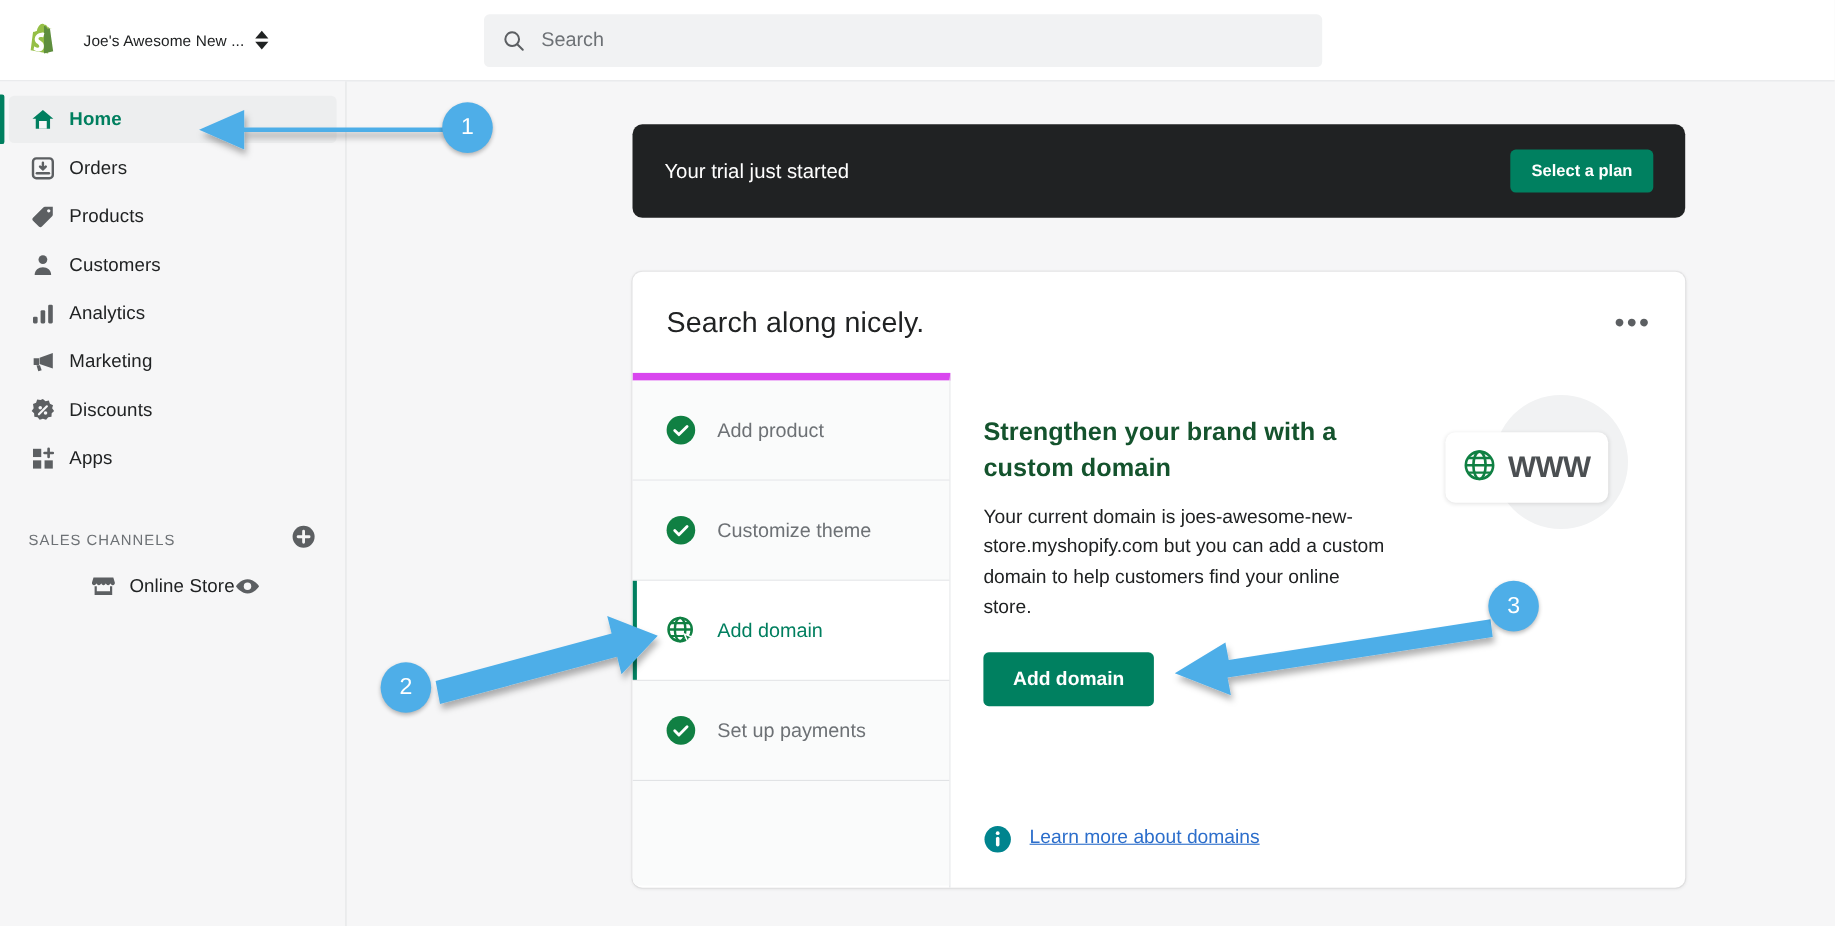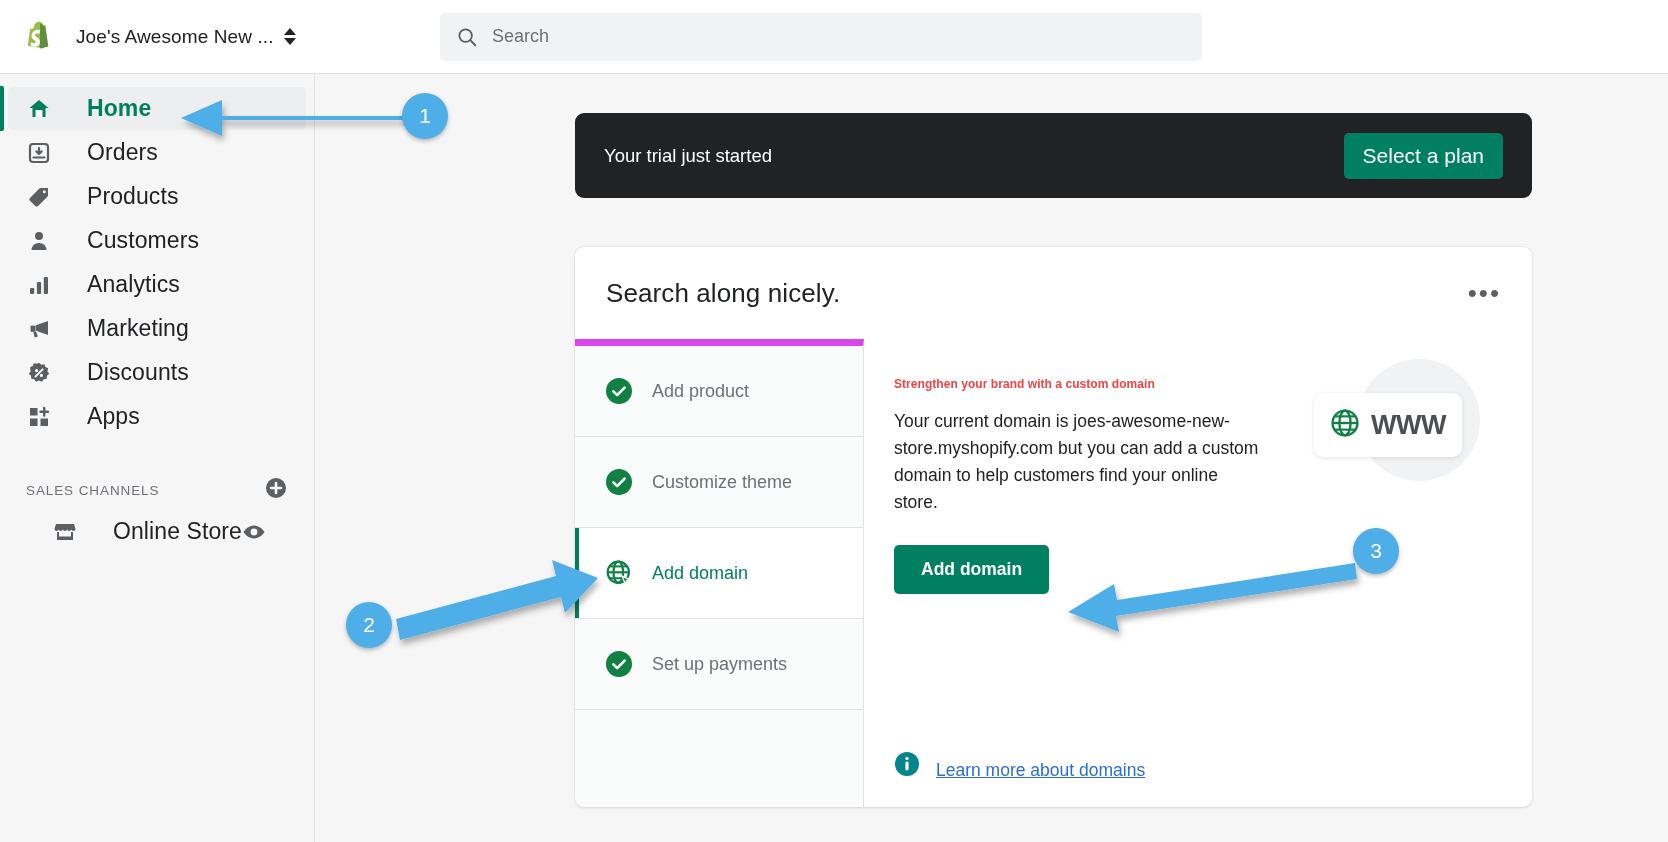--- a/index.html
+++ b/index.html
@@ -12,21 +12,21 @@
 
   
   .topbar {
     position: absolute; top: 0; left: 0; width: 1668px; height: 74px;
     background: #ffffff; border-bottom: 1px solid #e1e3e5;
     display: flex; align-items: center;
   }
   .brand { display: flex; align-items: center; width: 315px; padding-left: 22px; }
   .shopify-logo { width: 34px; height: 36px; flex: none; }
   .store-name {
-    font-size: 19px; color: #202223; margin-left: 20px;
+    font-size: 14px; color: #202223; margin-left: 20px;
     white-space: nowrap; letter-spacing: .1px;
   }
   .store-switch { margin-left: 10px; display: flex; flex-direction: column;
     align-items: center; justify-content: center; gap: 3px; cursor: pointer; }
   .store-switch i { display: block; width: 0; height: 0; border-left: 6px solid transparent;
     border-right: 6px solid transparent; }
   .store-switch i.up { border-bottom: 7px solid #202223; }
   .store-switch i.dn { border-top: 7px solid #202223; }
 
   .searchwrap { margin-left: 125px; }
@@ -46,21 +46,21 @@
   .sidebar {
     position: absolute; top: 74px; left: 0; width: 315px; height: 768px;
     background: #f6f6f7; border-right: 1px solid #e1e3e5; padding-top: 12px;
   }
   .navitem {
     position: relative; display: flex; align-items: center; height: 43px;
     margin: 1px 8px; padding-left: 18px; border-radius: 5px; cursor: pointer;
   }
   .navitem .ico { width: 26px; height: 26px; flex: none;
     display: flex; align-items: center; justify-content: center; }
-  .navitem .lbl { font-size: 23px; color: #202223; margin-left: 35px; letter-spacing: .1px; }
+  .navitem .lbl { font-size: 17px; color: #202223; margin-left: 11px; letter-spacing: .1px; }
   .navitem.active { background: #edeeef; }
   .navitem.active .lbl { color: #007f5f; font-weight: 600; }
   .navitem.active::before {
     content: ""; position: absolute; left: -8px; top: -1px;
     width: 4px; height: 45px; background: #007f5f; border-radius: 0 2px 2px 0;
   }
   .sec-head {
     display: flex; align-items: center; justify-content: space-between;
     margin: 38px 26px 6px 26px;
   }
@@ -71,21 +71,21 @@
   
   .main { position: absolute; top: 74px; left: 316px; width: 1352px; height: 768px; overflow: hidden; }
 
   .trial-banner {
     position: absolute; left: 259px; top: 39px; width: 957px; height: 85px;
     background: #202223; border-radius: 9px; display: flex; align-items: center;
     justify-content: space-between; padding: 0 29px;
   }
   .trial-text { color: #ffffff; font-size: 18.5px; }
   .plan-btn {
-    background: #008060; color: #ffffff; font-size: 21px; font-weight: 400;
+    background: #008060; color: #ffffff; font-size: 15px; font-weight: 700;
     border: none; border-radius: 5px; padding: 11px 19px; cursor: pointer;
     font-family: "Liberation Sans", sans-serif;
   }
 
   .setup-card {
     position: absolute; left: 259px; top: 173px; width: 957px; height: 560px;
     background: #ffffff; border-radius: 9px; box-shadow: 0 0 0 1px rgba(63,63,68,.05), 0 1px 3px rgba(63,63,68,.12);
     overflow: hidden;
   }
   .card-head {
@@ -107,33 +107,33 @@
   .chk-item.current { background: #ffffff; }
   .chk-item.current .cl { color: #007f5f; }
   .chk-item.current::before {
     content: ""; position: absolute; left: 0; top: 0; width: 4px; height: 100%;
     background: #007f5f;
   }
   .chk-tail { height: 95px; background: #fafbfb; }
 
   .detail { flex: 1; position: relative; padding: 37px 0 0 30px; }
   .detail h3 {
-    font-size: 12px; color: #ef4444; font-weight: 700; line-height: 1.42;
+    font-size: 23px; color: #14532d; font-weight: 700; line-height: 1.42;
     width: 372px; letter-spacing: .05px;
   }
   .detail p {
     margin-top: 15px; font-size: 17.5px; color: #202223; line-height: 1.55;
     width: 372px;
   }
   .add-domain-btn {
     margin-top: 28px; background: #008060; color: #fff; border: none;
     border-radius: 5px; font-size: 17.5px; font-weight: 600; padding: 14px 27px;
     cursor: pointer; font-family: "Liberation Sans", sans-serif;
   }
-  .learn-row { position: absolute; left: 30px; bottom: 26px; display: flex; align-items: flex-end; }
+  .learn-row { position: absolute; left: 30px; bottom: 26px; display: flex; align-items: flex-start; }
   .learn-link {
     font-size: 17.5px; color: #2c6ecb; text-decoration: underline; margin-left: 16px; cursor: pointer;
   }
 
   .www-art { position: absolute; right: 36px; top: 20px; width: 190px; height: 130px; }
   .www-circle {
     position: absolute; right: 16px; top: 0; width: 122px; height: 122px;
     border-radius: 50%; background: #f1f2f3;
   }
   .www-chip {

